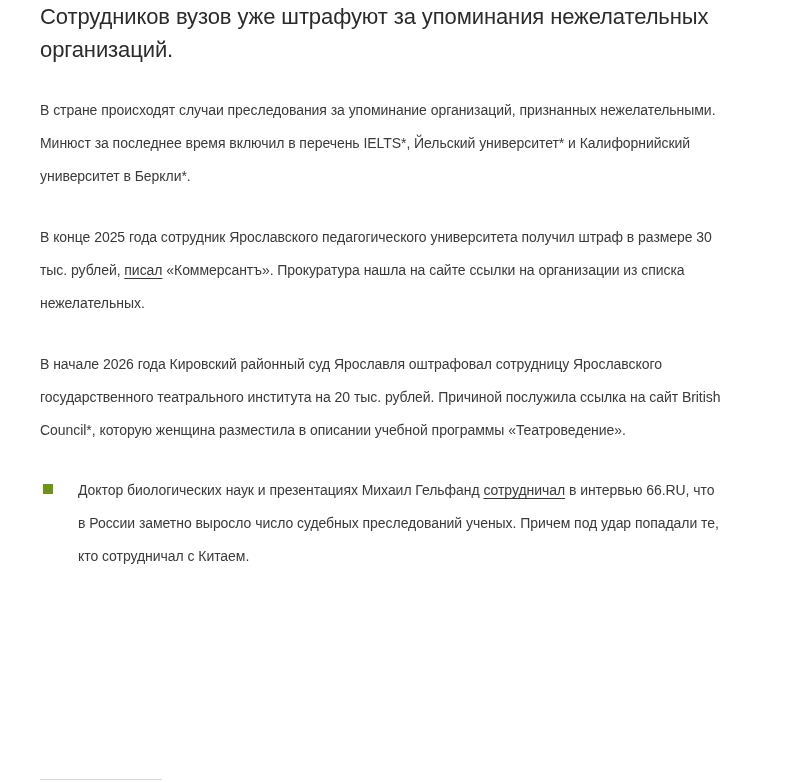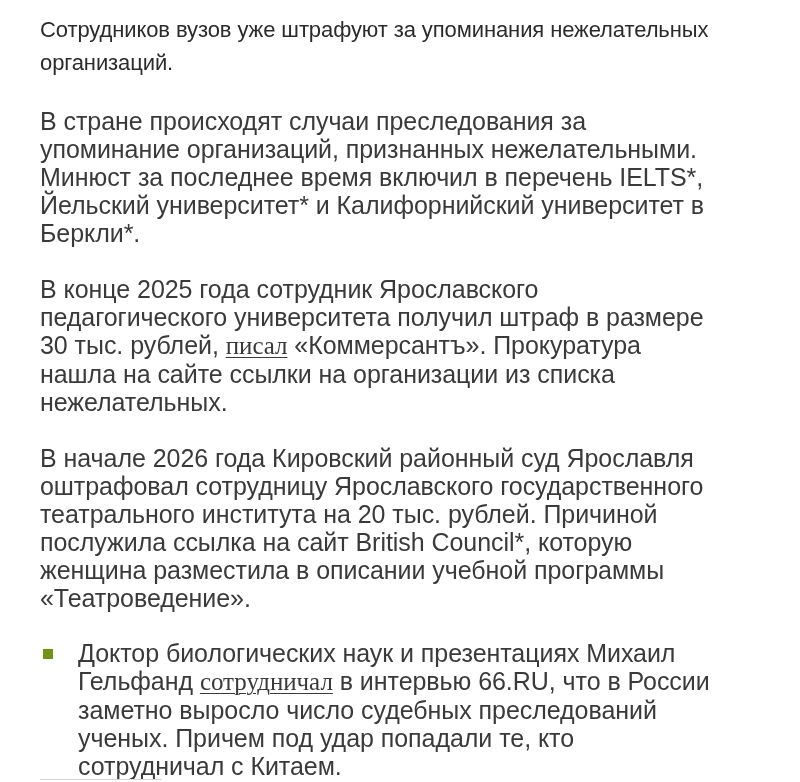--- a/index.html
+++ b/index.html
@@ -23,47 +23,45 @@
     padding: 0 78px 0 40px;
     position: relative;
   }
 
   .article-title {
     font-size: 22px;
     line-height: 33px;
     font-weight: 400;
     color: #2b2b2b;
     margin: 0;
-    padding-top: 13px;
     letter-spacing: -0.1px;
   }
 
   .article-body p,
   .article-body li {
-    font-size: 25px;
-    line-height: 28px;
+    font-size: 14px;
+    line-height: 33px;
     color: #3a3a3a;
     margin: 0;
     letter-spacing: -0.05px;
   }
 
   .article-body p.para {
     margin-top: 28px;
   }
 
   .para-1 { margin-top: 30px; }
 
   a.inline-link,
   .inline-link {
     color: #3a3a3a;
     text-decoration: underline;
     text-decoration-thickness: 1px;
     text-underline-offset: 3px;
     cursor: pointer;
-    font-family: Liberation Serif, serif;
   }
 
   .bullet-list {
     list-style: none;
     margin: 27px 0 0 0;
     padding: 0;
   }
 
   .bullet-list li {
     position: relative;

